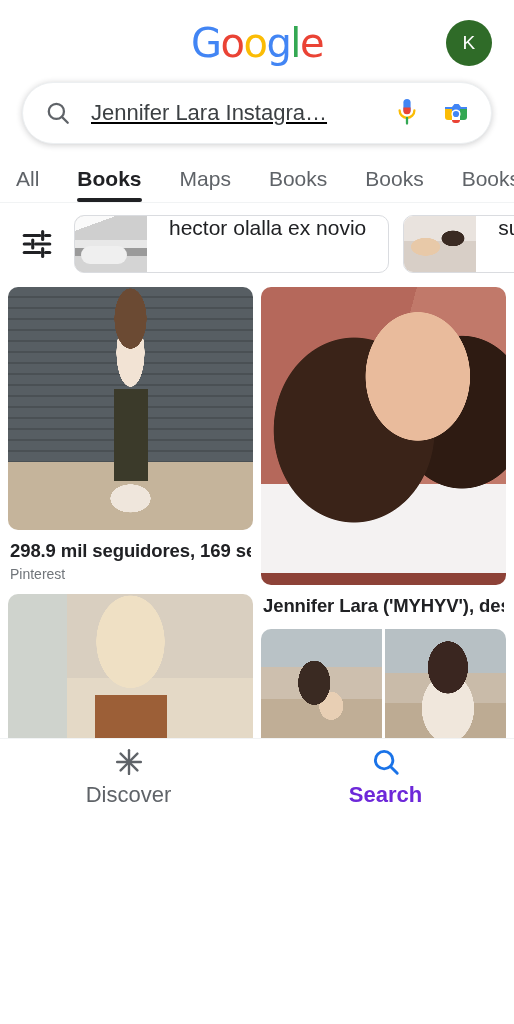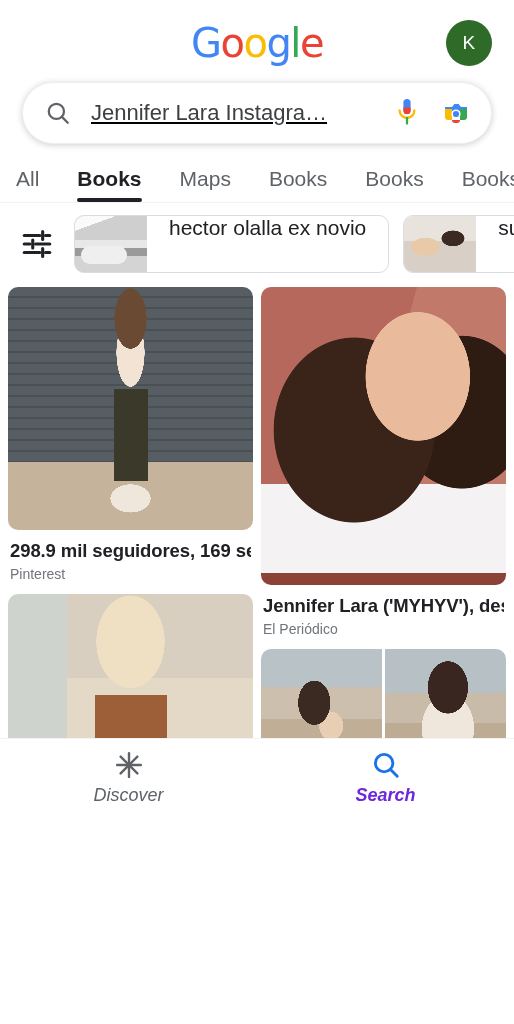--- a/index.html
+++ b/index.html
@@ -270,21 +270,21 @@
     display: flex;
     align-items: center;
   }
   .navitem {
     flex: 1 1 0;
     display: flex; flex-direction: column;
     align-items: center; justify-content: center;
     gap: 5px;
   }
   .navitem .ic { width: 30px; height: 30px; display:block; }
-  .navitem .lbl { font-size: 18px; color: #5f6368; font-style: italic; }
+  .navitem .lbl { font-size: 22px; color: #5f6368; }
   .navitem.active .lbl { color: #6d28d9; font-weight: 700; }
 </style>
 </head>
 <body>
 
 <div class="app">
 
   <div class="header">
     <div class="logo-row">
       <div class="google-logo">
@@ -363,21 +363,20 @@
       </div>
       <div class="card">
         <div class="thumb photo-beach-tan"></div>
       </div>
     </div>
 
     <div class="col">
       <div class="card">
         <div class="thumb photo-selfie-red"></div>
         <div class="cap">Jennifer Lara ('MYHYV'), dest…</div>
-        <div class="src">El Periódico</div>
       </div>
       <div class="card">
         <div class="thumb photo-collage">
           <div class="collage-a"></div>
           <div class="collage-b"></div>
         </div>
         <div class="cap">Jennifer Lara se sincera tras …</div>
       </div>
       <div class="card">
         <div class="thumb photo-studio-red"></div>

